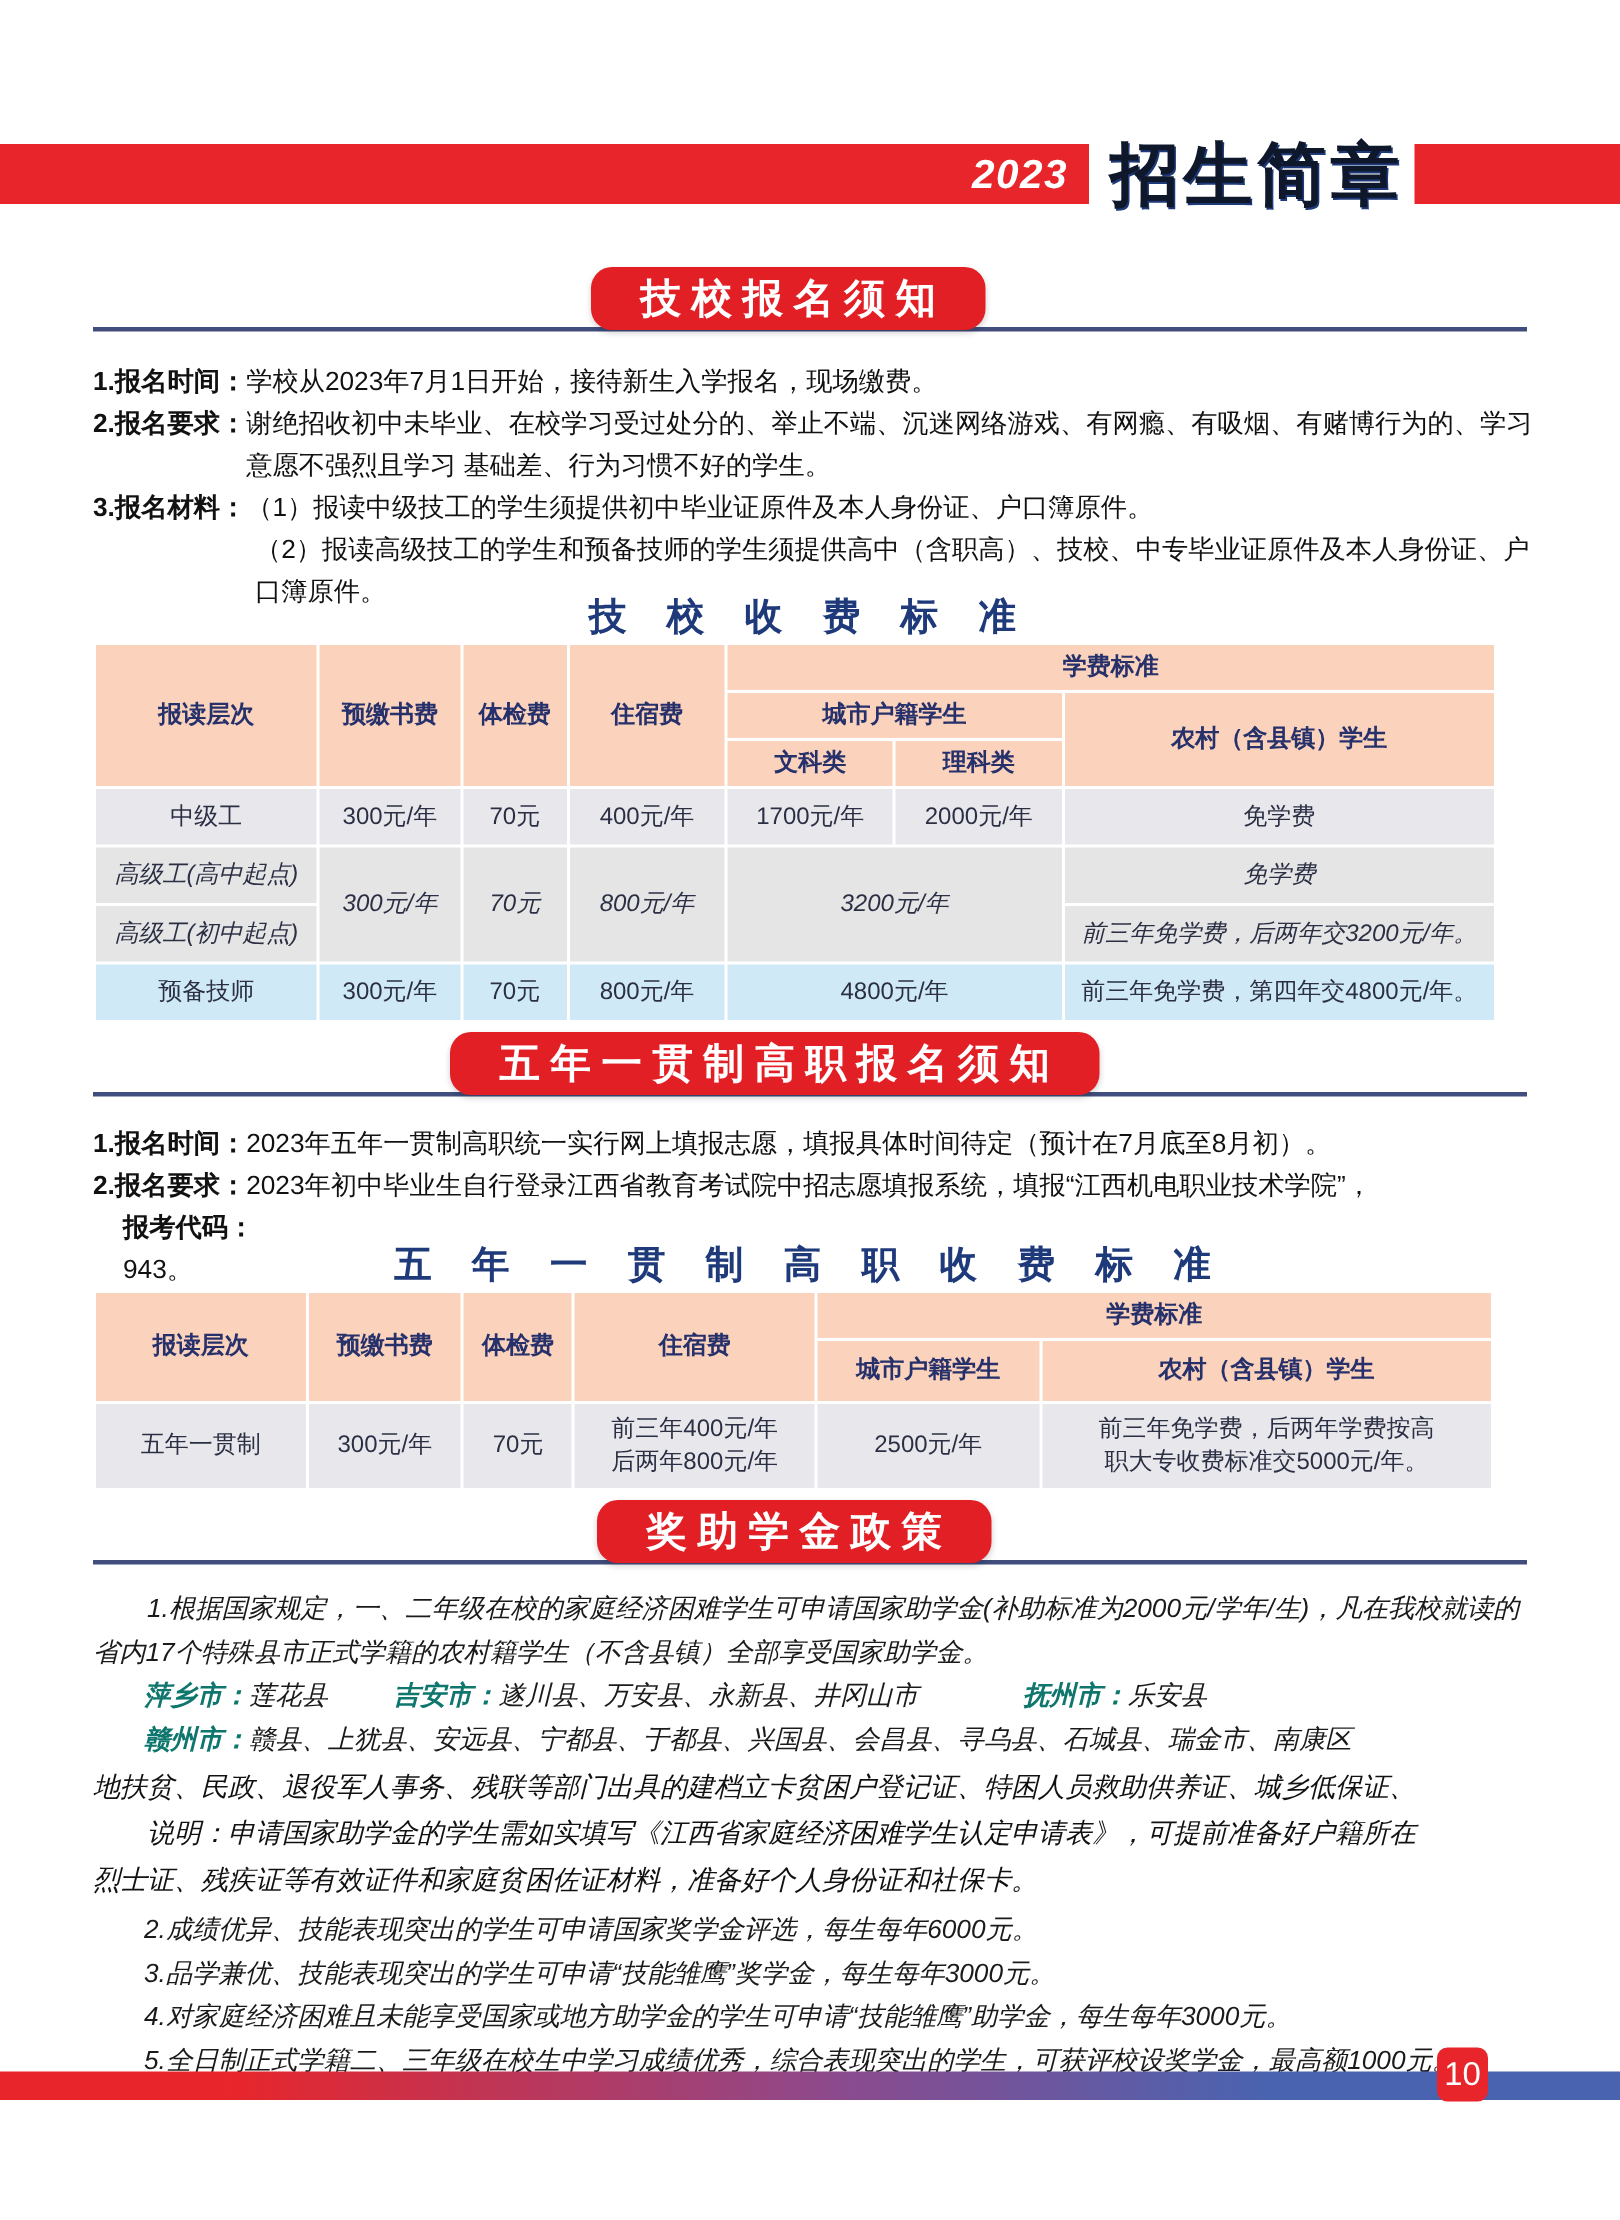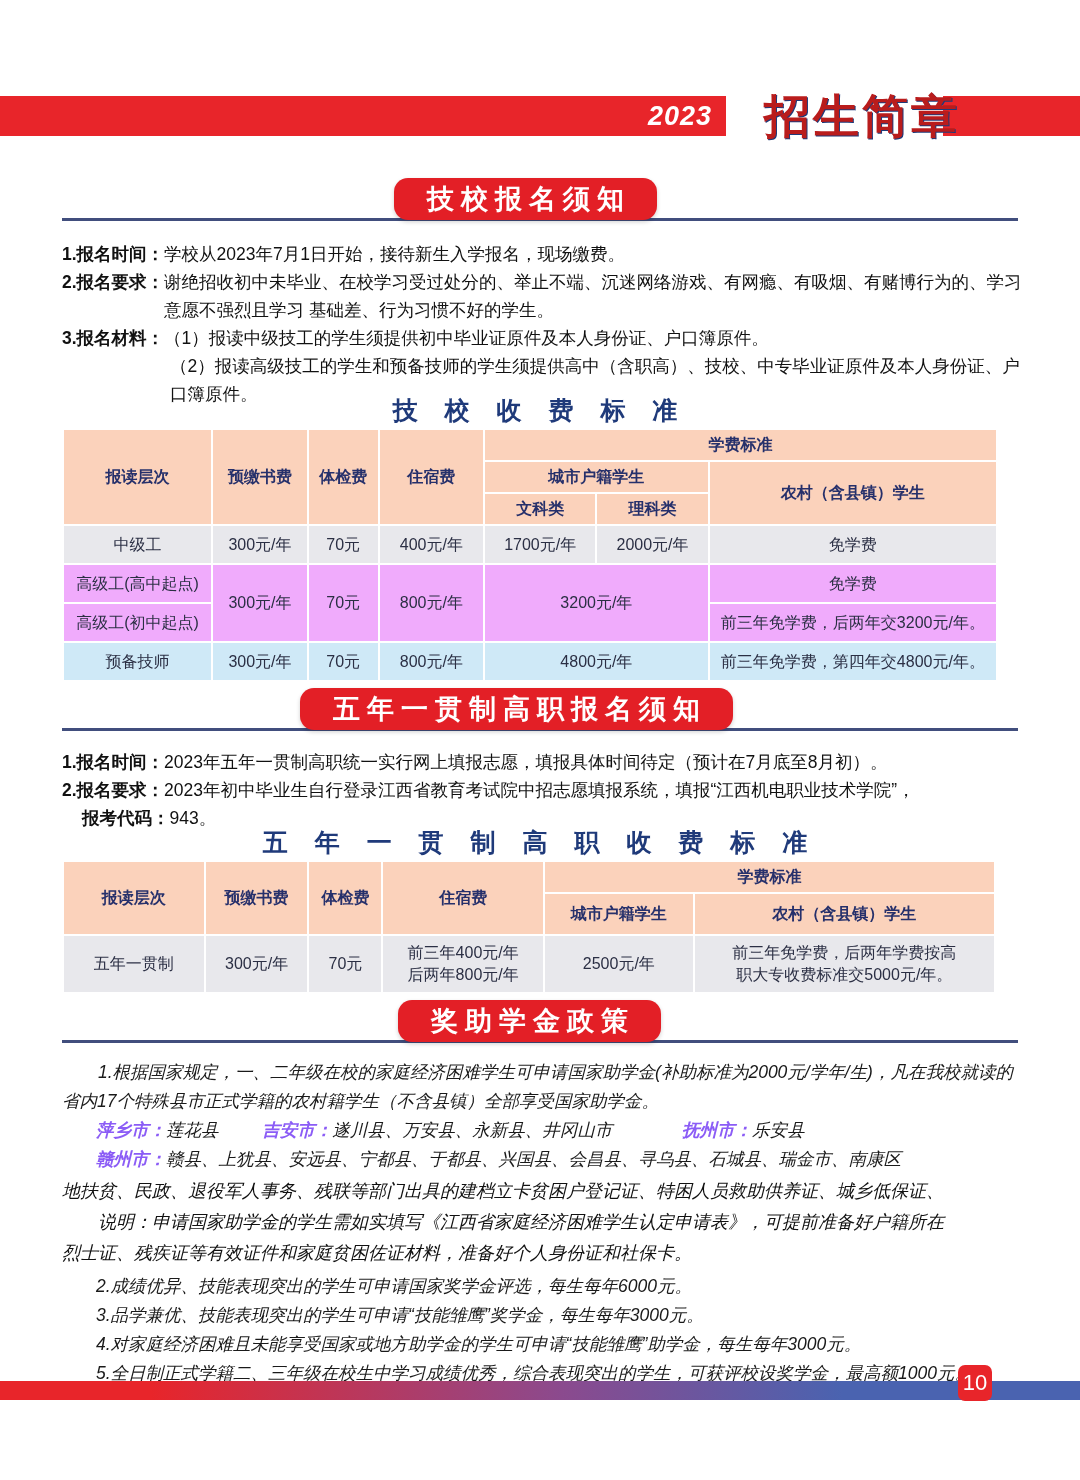--- a/index.html
+++ b/index.html
@@ -24,22 +24,22 @@
     position:absolute; left:943px; top:0; width:137px; height:40px;
     background:#e8252a;
   }
   .year-badge{
     position:absolute; left:638px; top:98px; width:84px; height:36px;
     color:#ffffff; font-size:27px; font-weight:bold; letter-spacing:1px;
     display:flex; align-items:center; justify-content:center;
     font-style:italic;
   }
   .banner-title{
-    position:absolute; left:764px; top:86px;
-    font-size:46px; font-weight:bold; color:#b91c1c;
+    position:absolute; left:740px; top:86px;
+    font-size:46px; font-weight:bold; color:#0f172a;
     letter-spacing:3px; line-height:60px;
     font-family:"DejaVu Sans","Liberation Sans",sans-serif;
     text-shadow:1px 1px 0 #1f3a7a;
   }
 
   
   .section{ position:absolute; left:0; width:859px; }
   .sec-head{ position:relative; height:56px; }
   .sec-rule{
     position:absolute; left:62px; top:40px; width:956px; height:3px;
@@ -71,27 +71,27 @@
   table.fee{
     position:absolute; border-collapse:separate; border-spacing:2px;
     font-size:16px; color:#2b2f44;
   }
   table.fee td{
     text-align:center; vertical-align:middle; padding:4px 3px;
     line-height:22px;
   }
   .hd{ background:#fbd2bb; color:#26306b; font-weight:bold; }
   .r-grey{ background:#e8e8ec; }
-  .r-purple{ background:#f0abfc; }
+  .r-purple{ background:#e5e5e5;font-style:italic; }
   .r-blue{ background:#cfe9f7; }
 
   
   .sch{ position:absolute; left:62px; width:958px; font-size:17.5px; line-height:29px; }
   .sch p{ margin:0; }
-  .city{ color:#8b5cf6; font-weight:bold; }
+  .city{ color:#0f766e; font-weight:bold; }
   .serif-note{
     font-family:"Liberation Serif","DejaVu Serif",serif;
     font-size:18px; line-height:31px; color:#111;
   }
 
   
   .footbar{
     position:absolute; left:0; top:1381px; width:1080px; height:19px;
     background:linear-gradient(to right,#e8252a 0%,#e8252a 14%,#8b4a8e 52%,#4a63b0 78%,#4a63b0 100%);
   }
@@ -199,21 +199,21 @@
 
 <div class="para-block" style="top:748px;">
   <div class="li">
     <span class="li-num">1.报名时间：</span>
     <span class="li-body">2023年五年一贯制高职统一实行网上填报志愿，填报具体时间待定（预计在7月底至8月初）。</span>
   </div>
   <div class="li">
     <span class="li-num">2.报名要求：</span>
     <span class="li-body">2023年初中毕业生自行登录江西省教育考试院中招志愿填报系统，填报“江西机电职业技术学院”，</span>
   </div>
-  <div class="li" style="padding-left:20px;">
+  <div class="li" style="padding-left:20px;flex-direction:column;">
     <span class="li-num">报考代码：</span>
     <span class="li-body">943。</span>
   </div>
 </div>
 
 <div class="tbl-title" style="top:826px;">五 年 一 贯 制 高 职 收 费 标 准</div>
 
 <table class="fee" style="left:62px; top:860px; width:934px;">
   <tbody>
       <tr>

